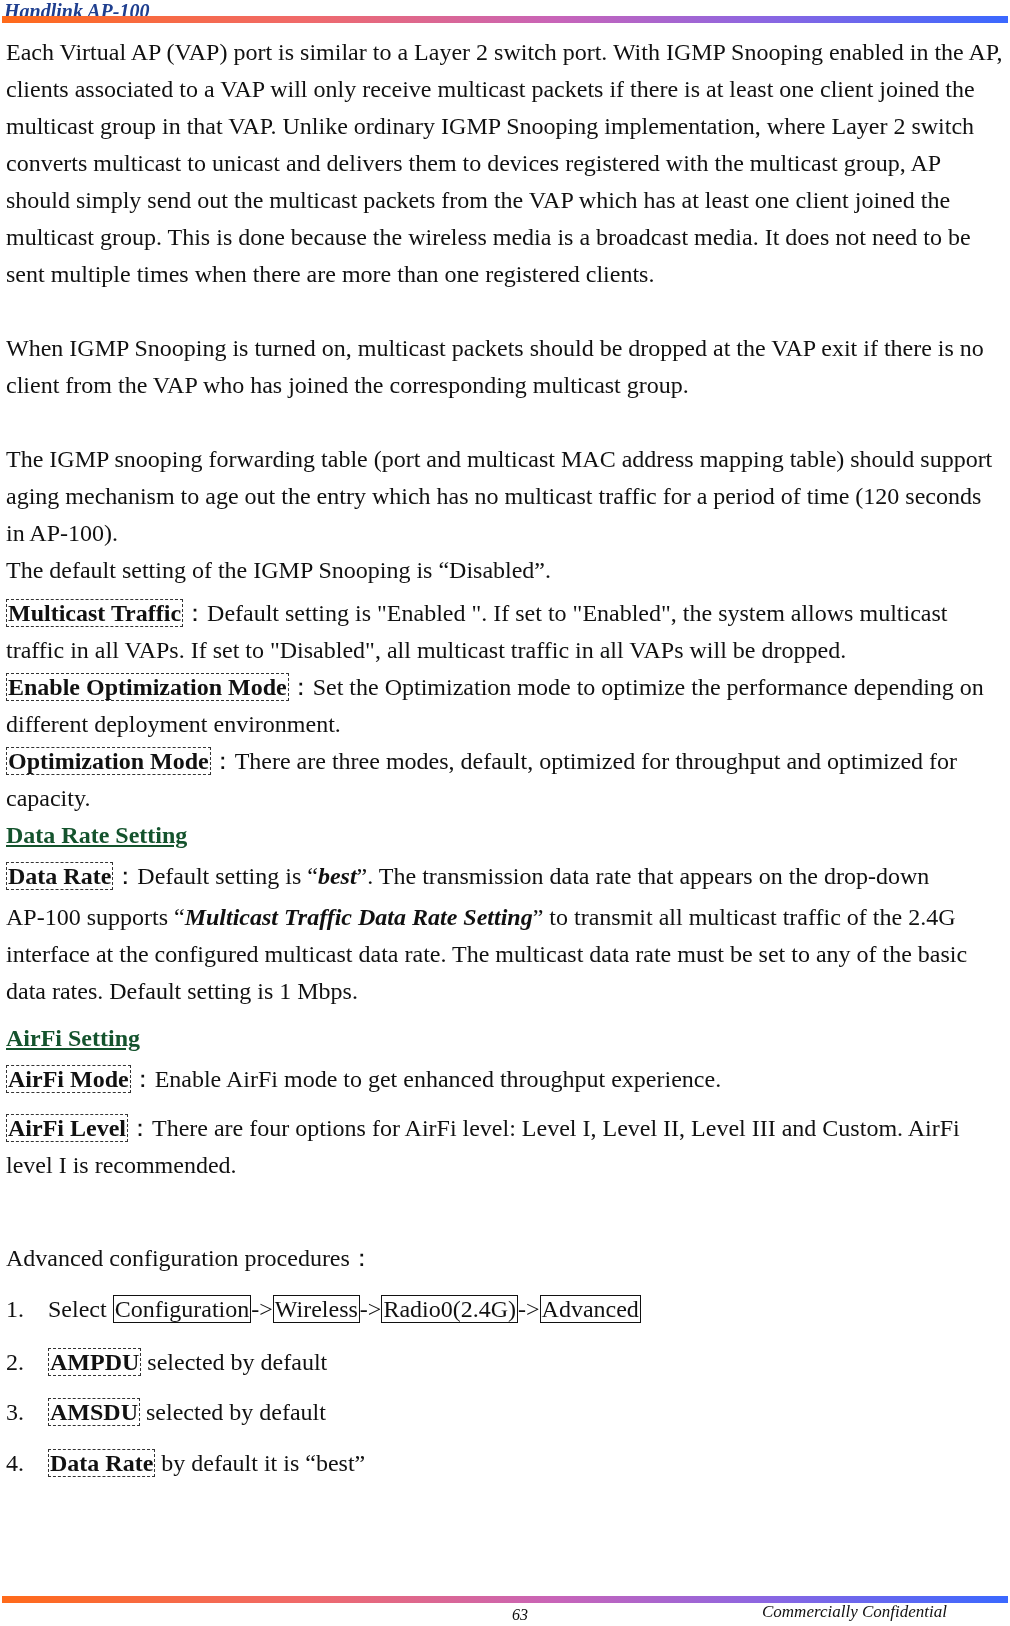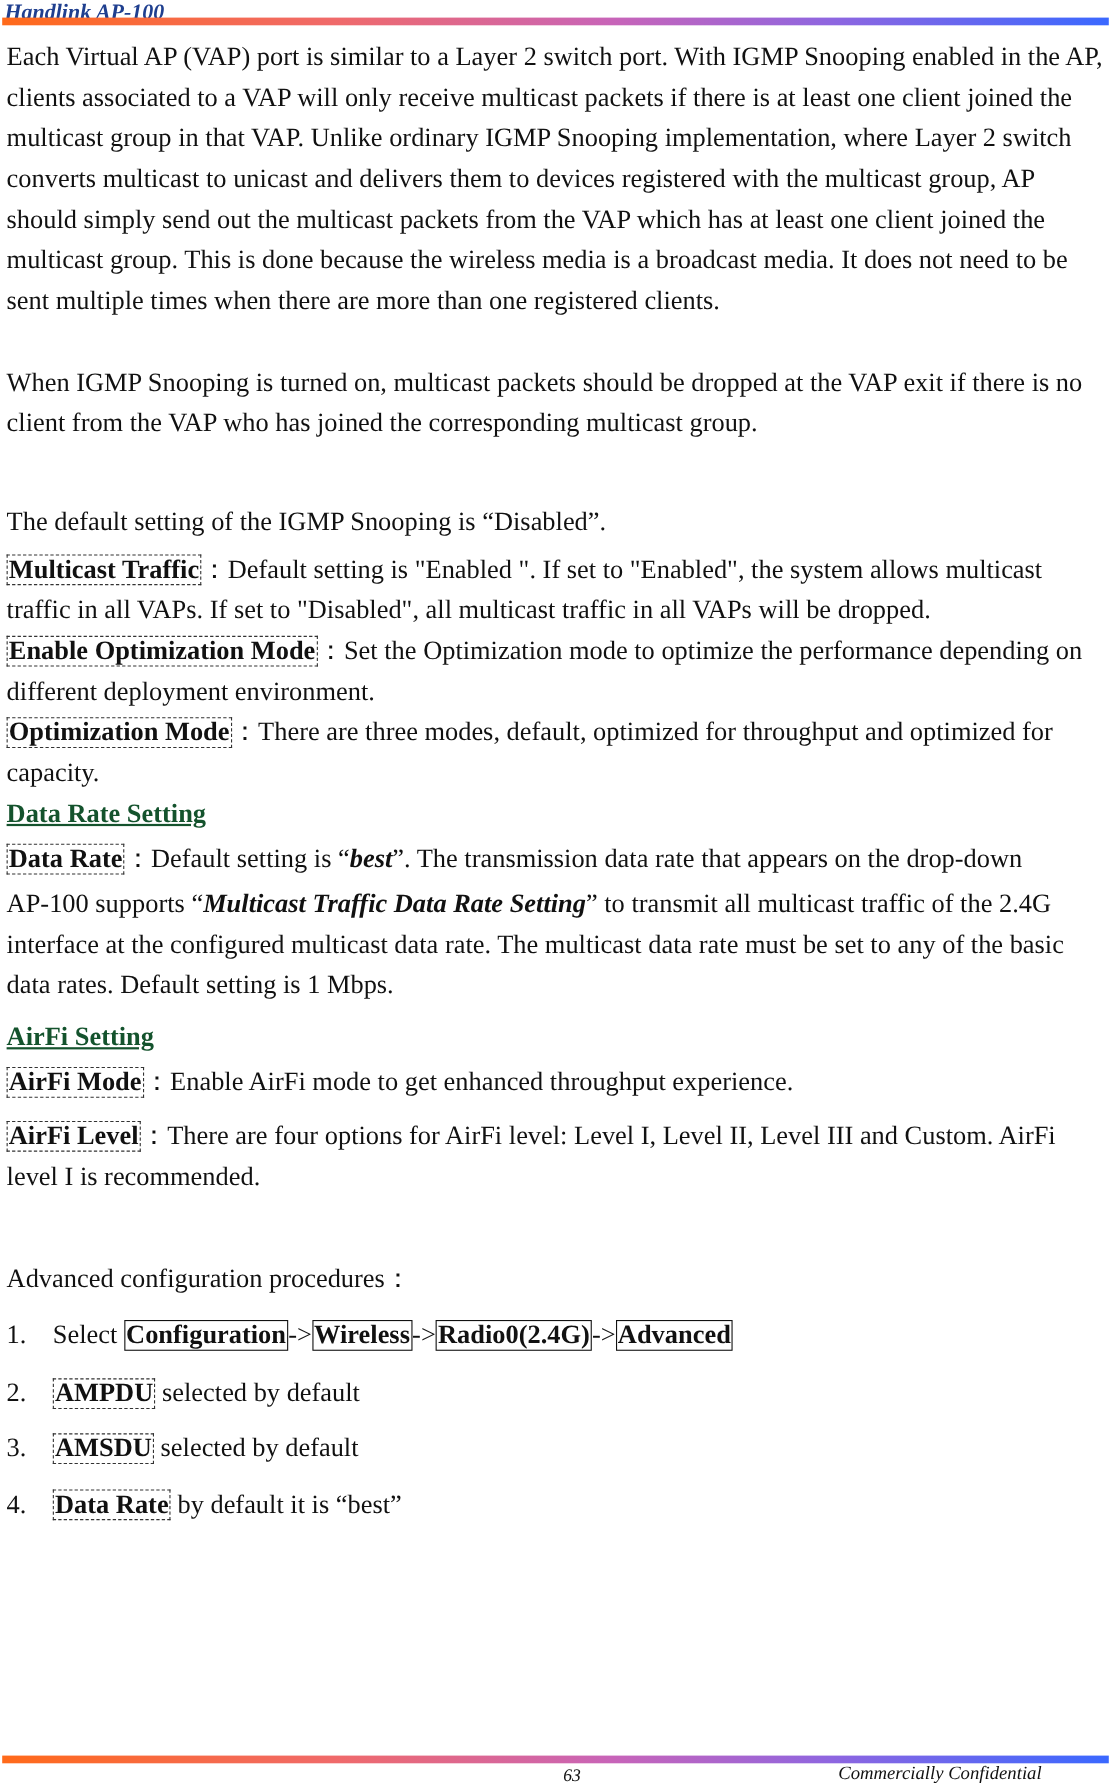--- a/index.html
+++ b/index.html
@@ -10,39 +10,40 @@
   .bar { position: absolute; left: 2px; width: 1006px; height: 7px;
          background: linear-gradient(to right, #ff6a1a 0%, #f06a6a 30%, #c864b8 55%, #8e66e0 75%, #3a68ff 100%); }
   .bar.top { top: 16px; }
   .bar.bottom { top: 1596px; }
   .pagenum { position: absolute; left: 512px; top: 1606px; font-size: 16px; font-style: italic; }
   .confid { position: absolute; left: 762px; top: 1602px; font-size: 17px; font-style: italic; }
   .content { position: absolute; left: 6px; top: 34px; width: 998px; font-size: 24px; line-height: 37px; }
   p { margin: 0; }
   .gap { height: 37px; }
   .dash { border: 1px dashed #333; font-weight: bold; padding: 0 1px; }
-  .solid { border: 1.5px solid #111; font-weight: bold; padding: 0 1px; }
+  .solid { border: 1.5px solid #111; font-weight: normal; padding: 0 1px; }
   .sect { color: #14532d; font-weight: bold; text-decoration: underline; }
   .b { font-weight: normal; }
   .bi { font-weight: bold; font-style: italic; }
   .step { display: flex; margin-top: 16px; }
   .step .num { width: 42px; }
 </style>
 </head>
 <body>
 
 <div class="hdr-title">Handlink AP-100</div>
 <div class="bar top"></div>
 
 <div class="content">
   <p>Each Virtual AP (VAP) port is similar to a Layer 2 switch port. With IGMP Snooping enabled in the AP, clients associated to a VAP will only receive multicast packets if there is at least one client joined the multicast group in that VAP. Unlike ordinary IGMP Snooping implementation, where Layer 2 switch converts multicast to unicast and delivers them to devices registered with the multicast group, AP should simply send out the multicast packets from the VAP which has at least one client joined the multicast group. This is done because the wireless media is a broadcast media. It does not need to be sent multiple times when there are more than one registered clients.</p>
   <div class="gap"></div>
   <p>When IGMP Snooping is turned on, multicast packets should be dropped at the VAP exit if there is no client from the VAP who has joined the corresponding multicast group.</p>
   <div class="gap"></div>
-  <p style="margin-top:16px">The default setting of the IGMP Snooping is “Disabled”.</p>
+  <p>The IGMP snooping forwarding table (port and multicast MAC address mapping table) should support aging mechanism to age out the entry which has no multicast traffic for a period of time (120 seconds in AP-100).</p>
+  <p style="margin-top:0">The default setting of the IGMP Snooping is “Disabled”.</p>
 
   <p style="margin-top:6px">
     <span class="dash">Multicast Traffic</span><span>：Default setting is "</span><span class="b">Enabled </span><span>". If set to "</span><span class="b">Enabled</span><span>", the system allows multicast traffic in all VAPs. If set to "</span><span class="b">Disabled</span><span>", all multicast traffic in all VAPs will be dropped.</span>
   </p>
   <p>
     <span class="dash">Enable Optimization Mode</span><span>：Set the Optimization mode to optimize the performance depending on different deployment environment.</span>
   </p>
   <p>
     <span class="dash">Optimization Mode</span><span>：There are three modes, default, optimized for throughput and optimized for capacity.</span>
   </p>

